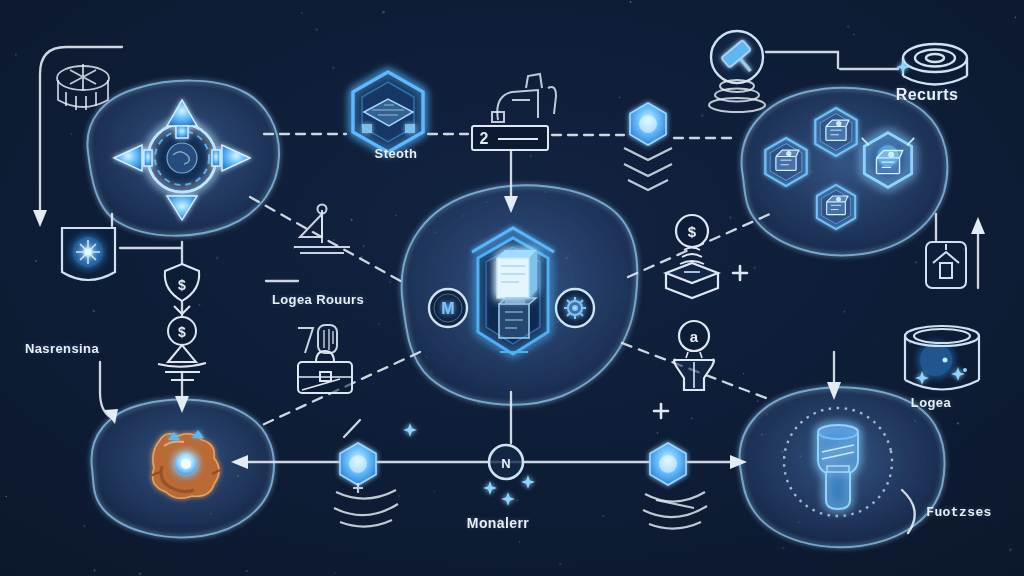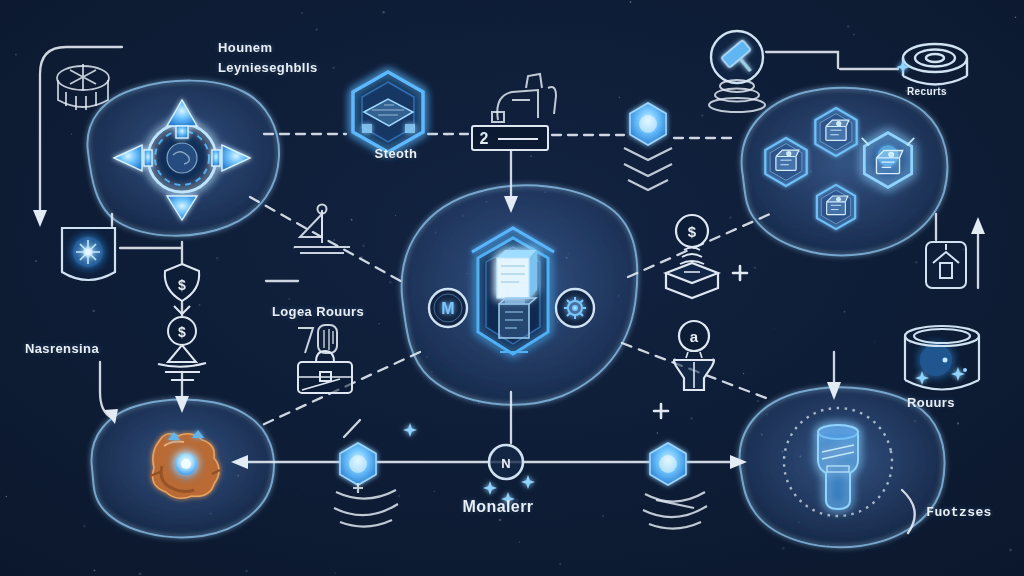--- a/index.html
+++ b/index.html
@@ -442,24 +442,20 @@
   <g>
     <circle cx="506" cy="462" r="17" fill="rgba(20,40,70,.8)" stroke="#cfe2f2" stroke-width="2.6"></circle>
     <text x="506" y="468" font-size="13" fill="#e9eff7" text-anchor="middle">N</text>
   </g>
   <use href="#spark" x="490" y="488" transform="scale(1)"></use>
   <use href="#spark" x="528" y="482"></use>
   <use href="#spark" x="508" y="499"></use>
   <use href="#spark" x="410" y="430"></use>
 </svg>
 
-  <div class="lbl left" style="left:218px;top:38px;line-height:20px;">
-    <div>Hounem</div>
-    <div>Leynieseghblls</div>
-  </div>
   <div class="lbl" style="left:346px;top:146px;width:100px;">Steoth</div>
-  <div class="lbl" style="left:867px;top:86px;width:120px;font-size:10px;">Recurts</div>
-  <div class="lbl" style="left:258px;top:304px;width:120px;">Logea Rouurs</div>
+  <div class="lbl" style="left:867px;top:86px;width:120px;font-size:16px;">Recurts</div>
+  <div class="lbl" style="left:258px;top:292px;width:120px;">Logea Rouurs</div>
   <div class="lbl" style="left:2px;top:341px;width:120px;">Nasrensina</div>
-  <div class="lbl" style="left:438px;top:498px;width:120px;font-size:16px;">Monalerr</div>
-  <div class="lbl" style="left:886px;top:395px;width:90px;">Rouurs</div>
+  <div class="lbl" style="left:438px;top:515px;width:120px;font-size:14px;">Monalerr</div>
+  <div class="lbl" style="left:886px;top:395px;width:90px;">Logea</div>
   <div class="lbl" style="left:909px;top:505px;width:100px;font-family:Liberation Mono, monospace;">Fuotzses</div>
 </div>
 
 </body></html>

